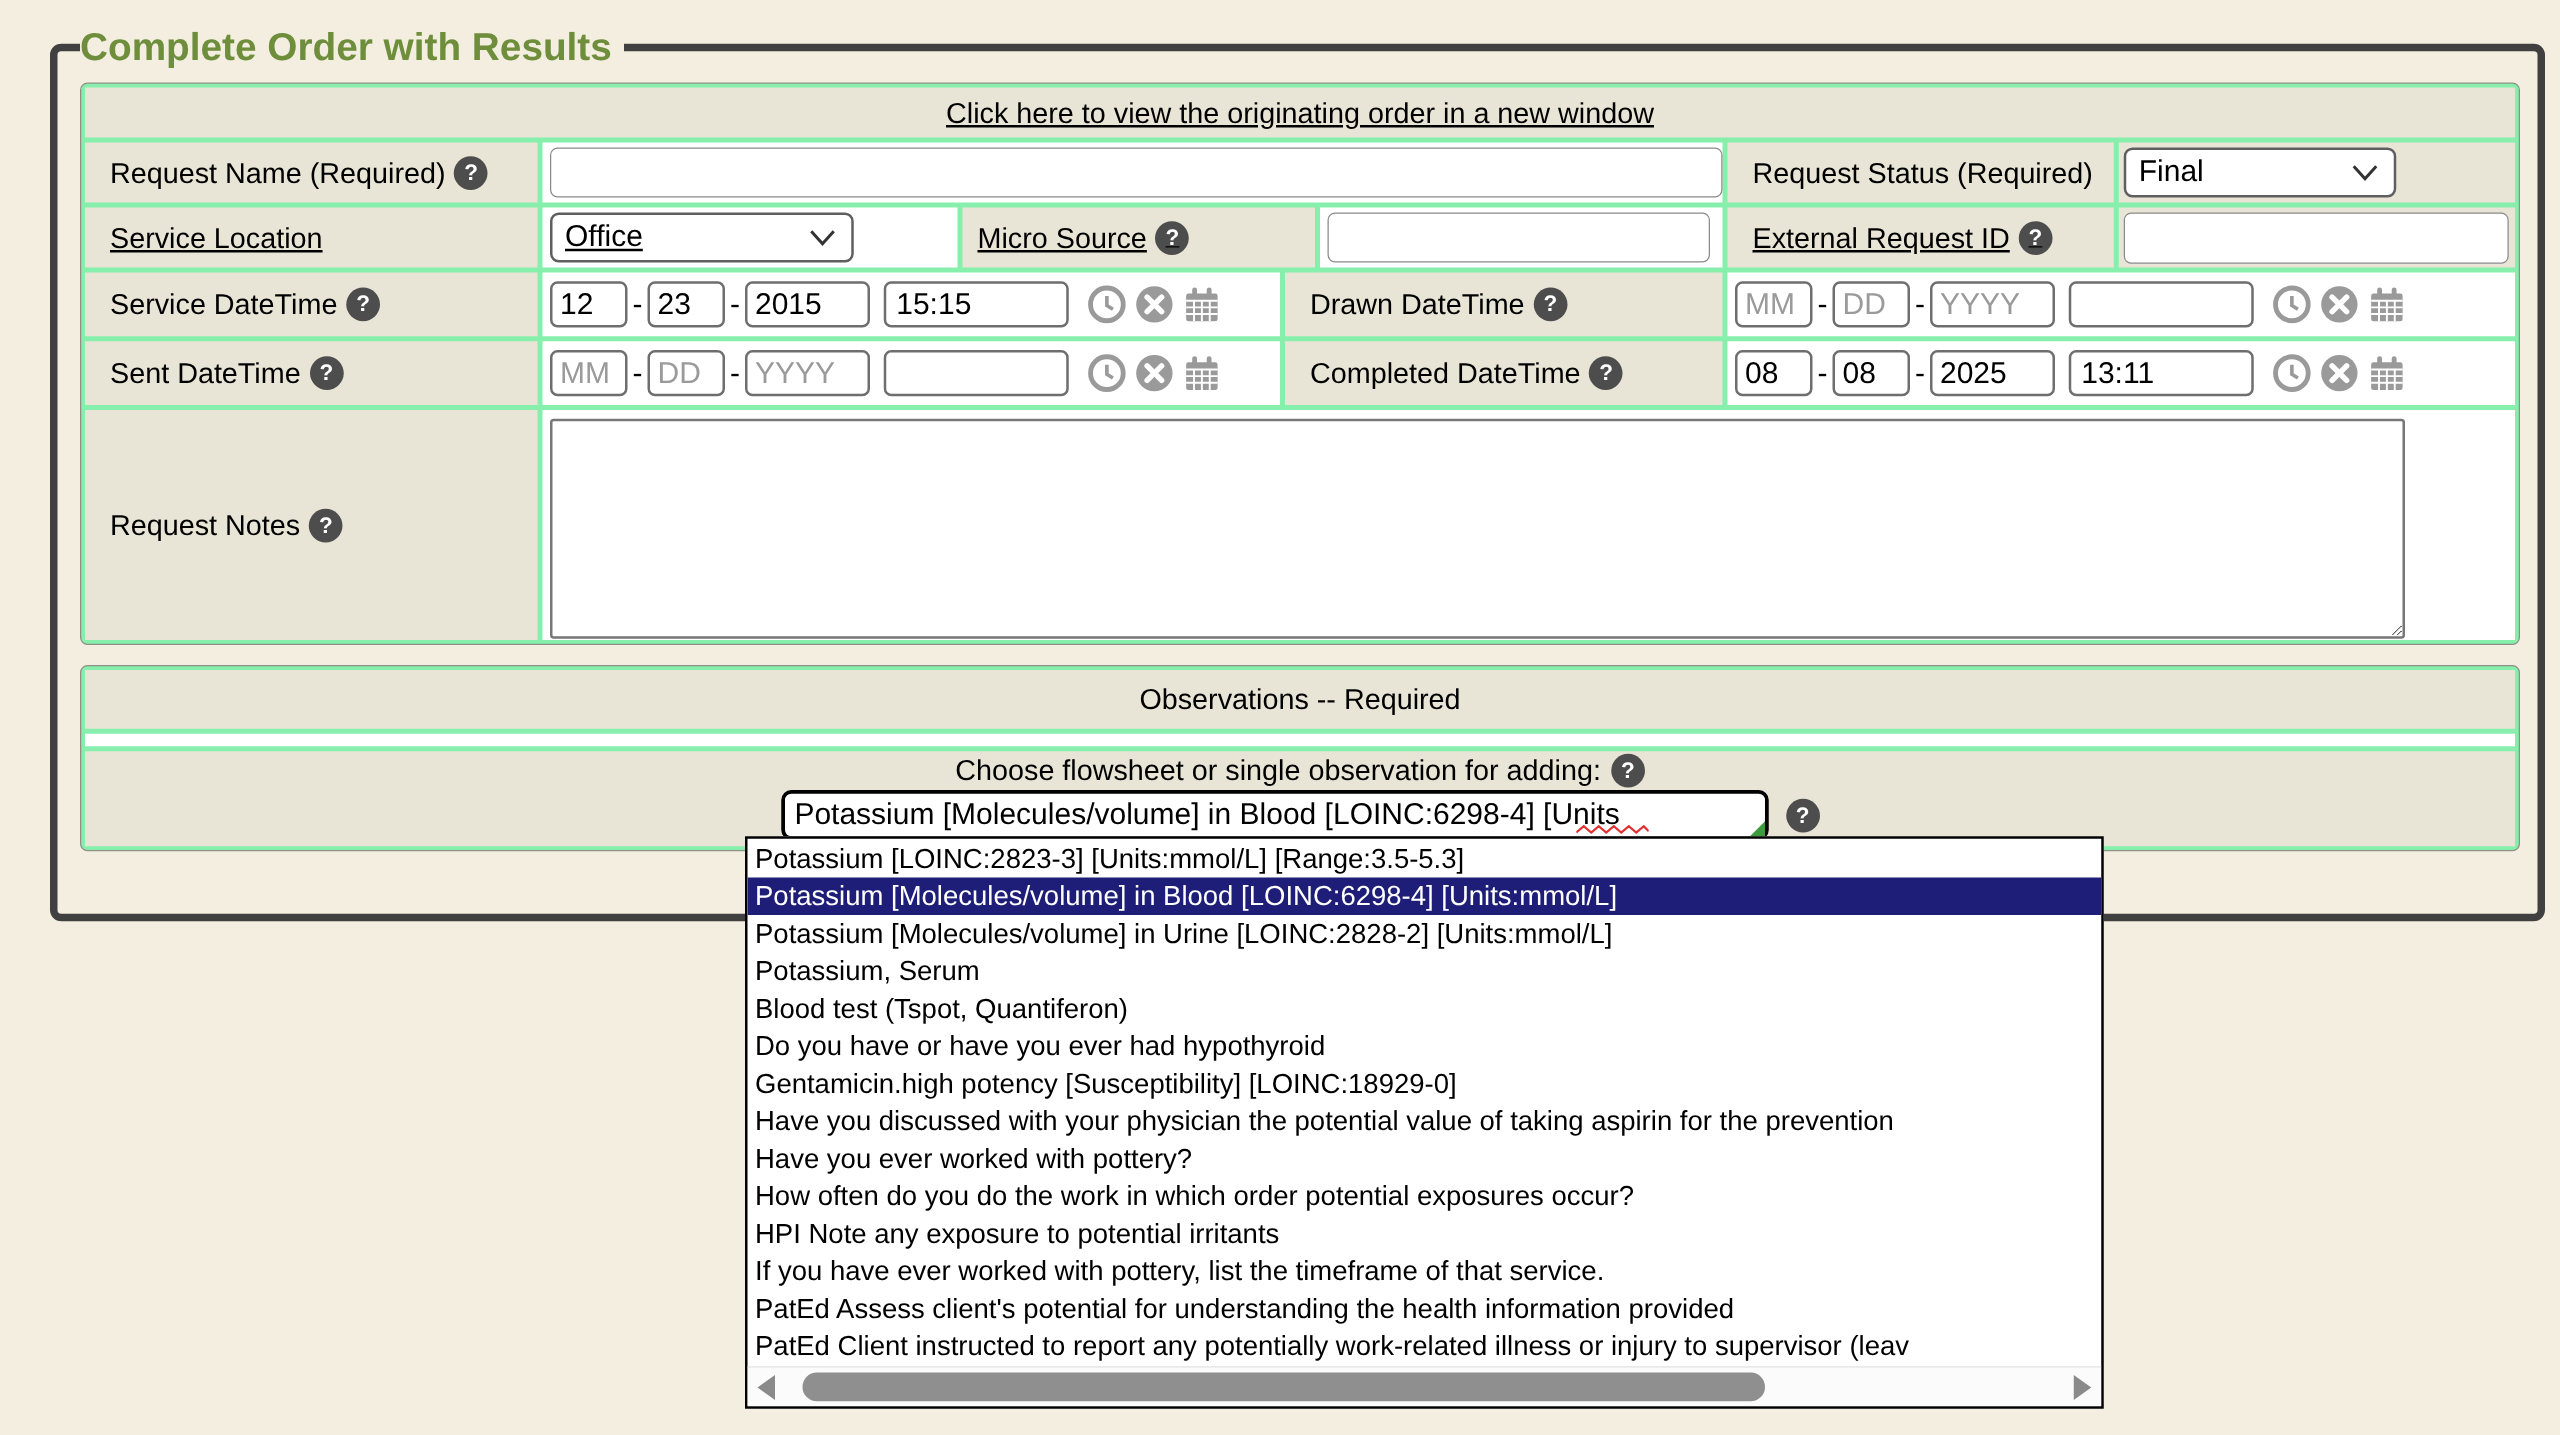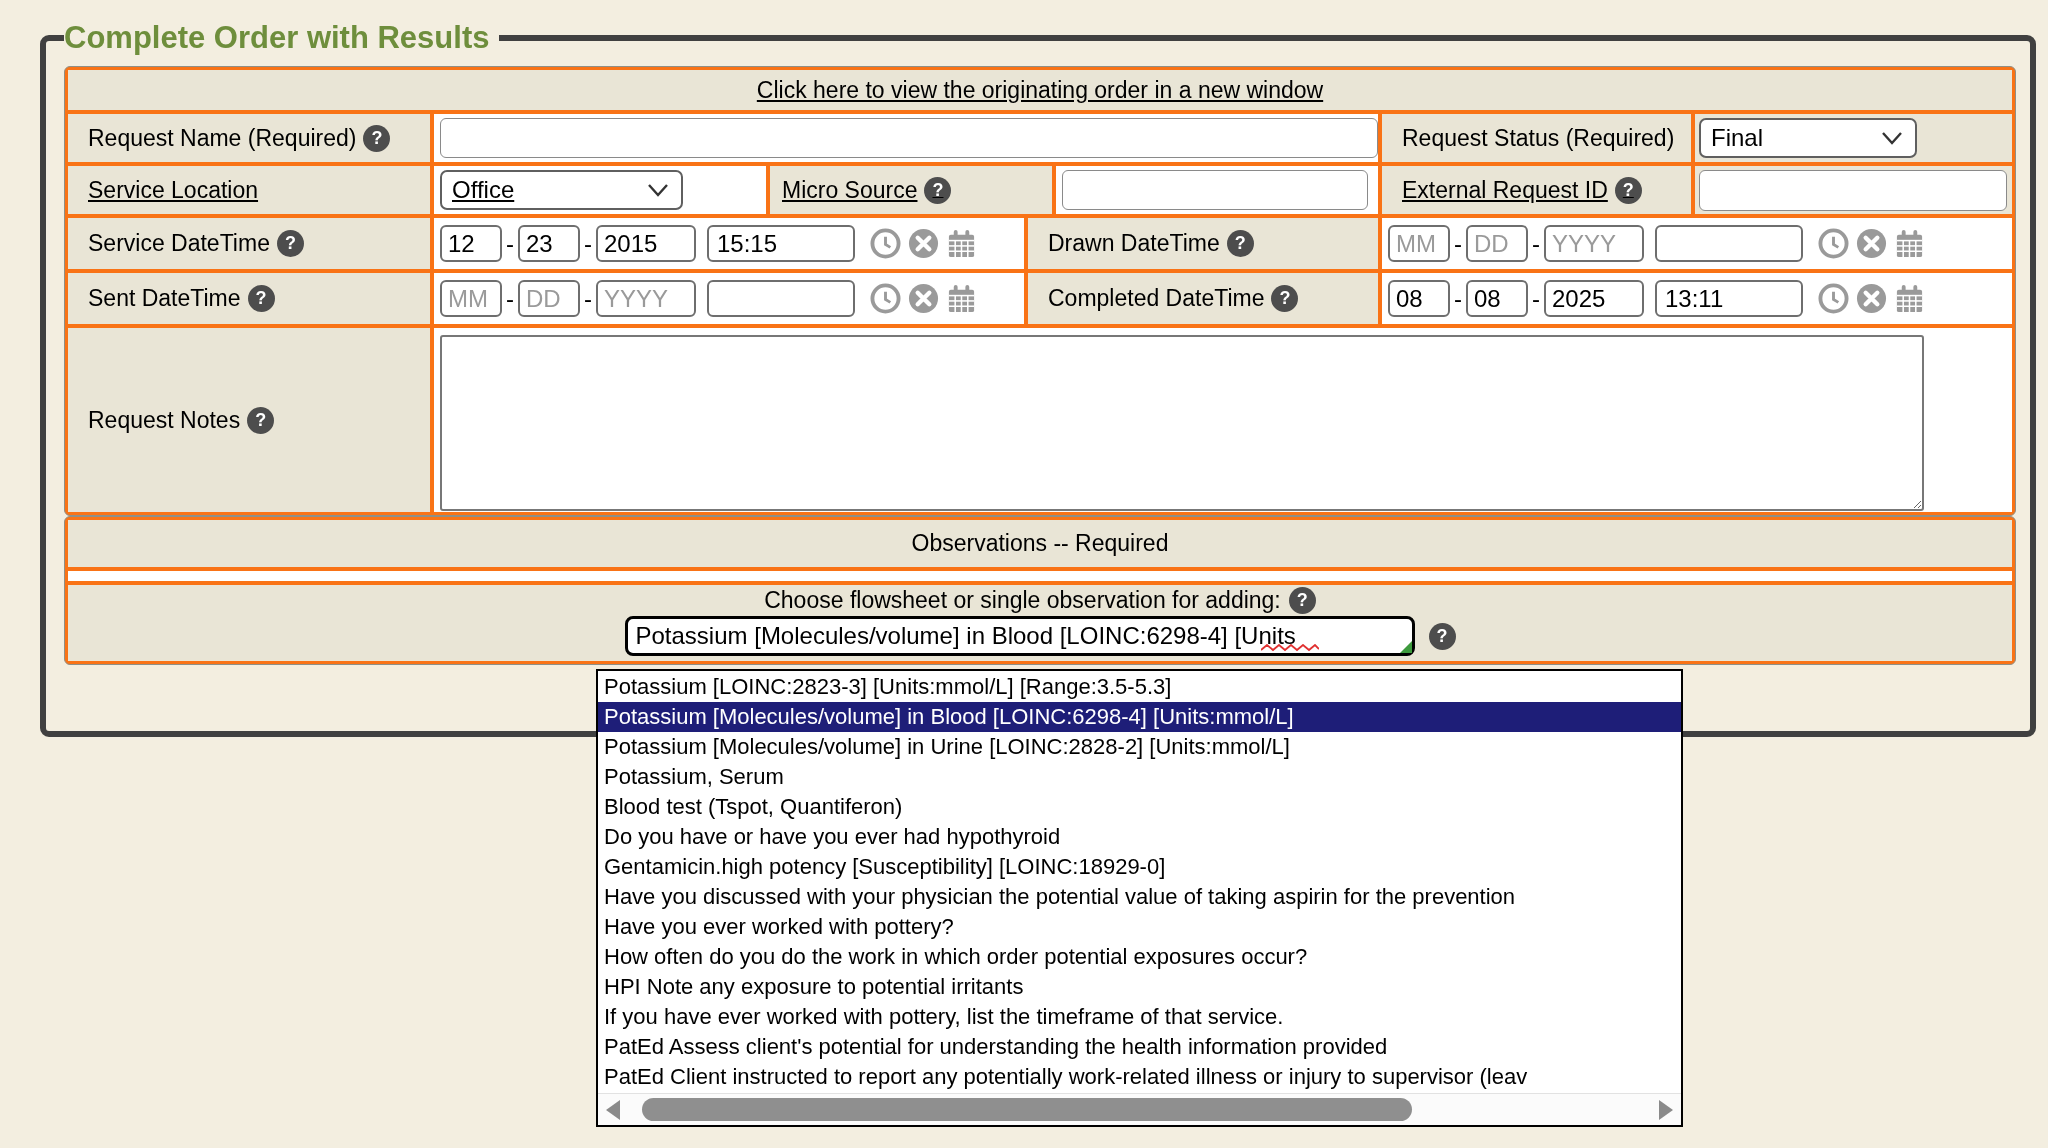--- a/index.html
+++ b/index.html
@@ -19,28 +19,28 @@
     border:6px solid #404040;border-radius:9px;
     margin:0;padding:10px 14px 0 18px;
     background:transparent;
   }
   .main-legend{
     font-size:31px;font-weight:bold;color:#6e8e3c;
     padding:0 10px 0 0;margin-left:0;
   }
   
   .tablebox{
-    background:#f97316;
+    background:#86efac;
     border:1px solid #8f8f86;
     border-radius:6px;
     padding:3px;
     display:flex;flex-direction:column;gap:4px;
     box-sizing:border-box;
   }
-  .obsbox{}
+  .obsbox{margin-top:16px;}
   .trow{display:flex;gap:4px;}
   .cell{
     background:#e9e5d6;
     display:flex;align-items:center;
     box-sizing:border-box;
     font-size:23px;
   }
   .cell.white{background:#ffffff;}
   .label-cell{padding-left:20px;gap:7px;}
   .w-label{width:362px;flex:none;}

